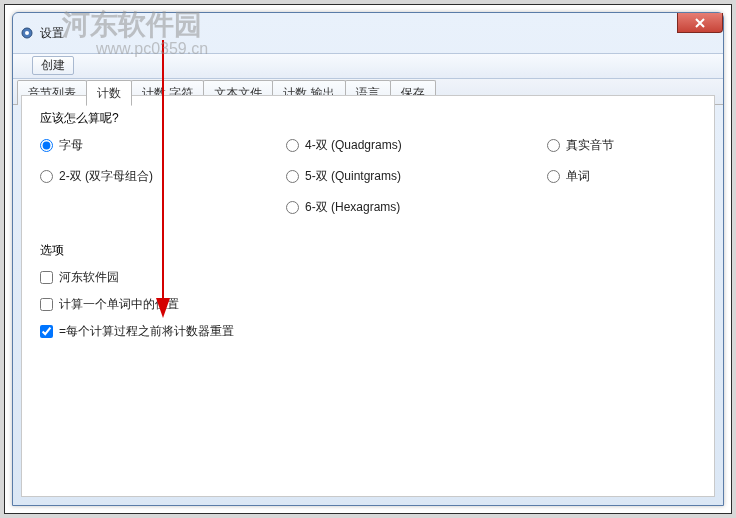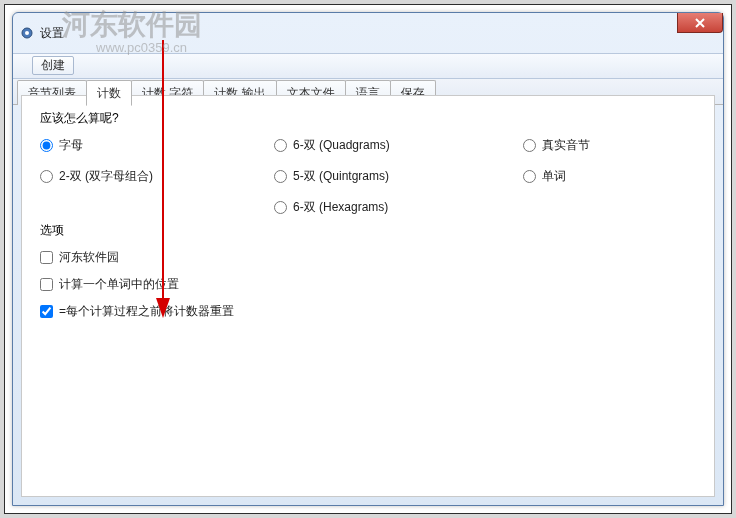--- a/index.html
+++ b/index.html
@@ -15,32 +15,32 @@
 .wbtn svg{pointer-events:none}
 .toolbar{height:26px;background:linear-gradient(#f7fafe,#e6edf7);border-top:1px solid #b9c8dd;border-bottom:1px solid #b9c8dd;display:flex;align-items:flex-start;padding-left:19px}
 .tool-btn{padding:0 8px;display:flex;align-items:center;border:1px solid transparent;color:#333;background:transparent}
 .tool-btn.primary{border:1px solid #a9b9d0;background:linear-gradient(#fdfefe,#ebf1f9);border-radius:2px;margin:2px 2px 2px 0}
 .tabs{display:flex;align-items:center;height:26px;background:linear-gradient(#f0f4fa,#e4ebf5);padding-left:4px;border-bottom:1px solid #b5b5b5}
 .tab{padding:4px 10px 3px;border:1px solid #b5b5b5;border-bottom:none;background:linear-gradient(#fafcfe,#ebf0f7);margin-right:-1px;color:#333;position:relative;top:1px;border-radius:2px 2px 0 0}
 .tab.active{background:#fff;border-bottom:1px solid #fff;z-index:2}
 .content{position:absolute;left:8px;right:8px;top:82px;bottom:8px;background:#fff;border:1px solid #c9c9c9}
 .pane{padding:14px 18px}
 .section-h{font-weight:normal;margin-bottom:10px;color:#000}
-.radio-grid{display:flex;gap:4px}
+.radio-grid{display:flex;gap:16px}
 .rcol{display:flex;flex-direction:column;gap:14px}
 .rcol.c1{width:230px}
 .rcol.c2{width:245px}
 .rcol.c3{width:auto}
 .ritem{display:flex;align-items:center;gap:6px;color:#222}
 .ritem input{width:13px;height:13px}
-.opts{margin-top:6px}
+.opts{margin-top:26px}
 .chk{display:flex;align-items:center;gap:6px;margin-bottom:10px;color:#222}
 .chk input{width:13px;height:13px}
 .watermark{position:absolute;left:62px;top:6px;font-size:28px;font-weight:bold;color:rgba(150,150,150,.55);pointer-events:none;z-index:50;font-family:"SimHei","Microsoft YaHei"}
-.watermark-url{position:absolute;left:96px;top:40px;font-size:13px;color:rgba(150,150,150,.55);pointer-events:none;z-index:50;font-family:Arial}
+.watermark-url{position:absolute;left:96px;top:40px;font-size:16px;color:rgba(150,150,150,.55);pointer-events:none;z-index:50;font-family:Arial}
 .red-arrow{position:absolute;left:155px;top:40px;z-index:49;pointer-events:none}
 </style>
 </head>
 <body>
 
 <div class="outer-frame">
  <div class="window">
 
   <div class="titlebar">
    <span class="title-icon">
@@ -60,22 +60,22 @@
   </div>
 
   <div class="toolbar">
    <div class="tool-btn primary">创建</div>
   </div>
 
   <div class="tabs">
    <div class="tab">音节列表</div>
    <div class="tab active">计数</div>
    <div class="tab">计数 字符</div>
+   <div class="tab">文本文件</div>
    <div class="tab">计数 输出</div>
-   <div class="tab">文本文件</div>
    <div class="tab">语言</div>
    <div class="tab">保存</div>
   </div>
 
   <div class="content">
    <div class="pane">
 
     <div class="section-h">应该怎么算呢?</div>
     <div class="radio-grid">
      <div class="rcol c1">
@@ -84,21 +84,21 @@
                 <span>字母</span>
               </label>
       <label class="ritem">
                 <input type="radio" name="m" style="">
                 <span>2-双 (双字母组合)</span>
               </label>
      </div>
      <div class="rcol c2">
       <label class="ritem">
                 <input type="radio" name="m" style="">
-                <span>6-双 (Quadgrams)</span>
+                <span>4-双 (Quadgrams)</span>
               </label>
       <label class="ritem">
                 <input type="radio" name="m" style="">
                 <span>5-双 (Quintgrams)</span>
               </label>
       <label class="ritem">
                 <input type="radio" name="m" style="">
                 <span>6-双 (Hexagrams)</span>
               </label>
      </div>

